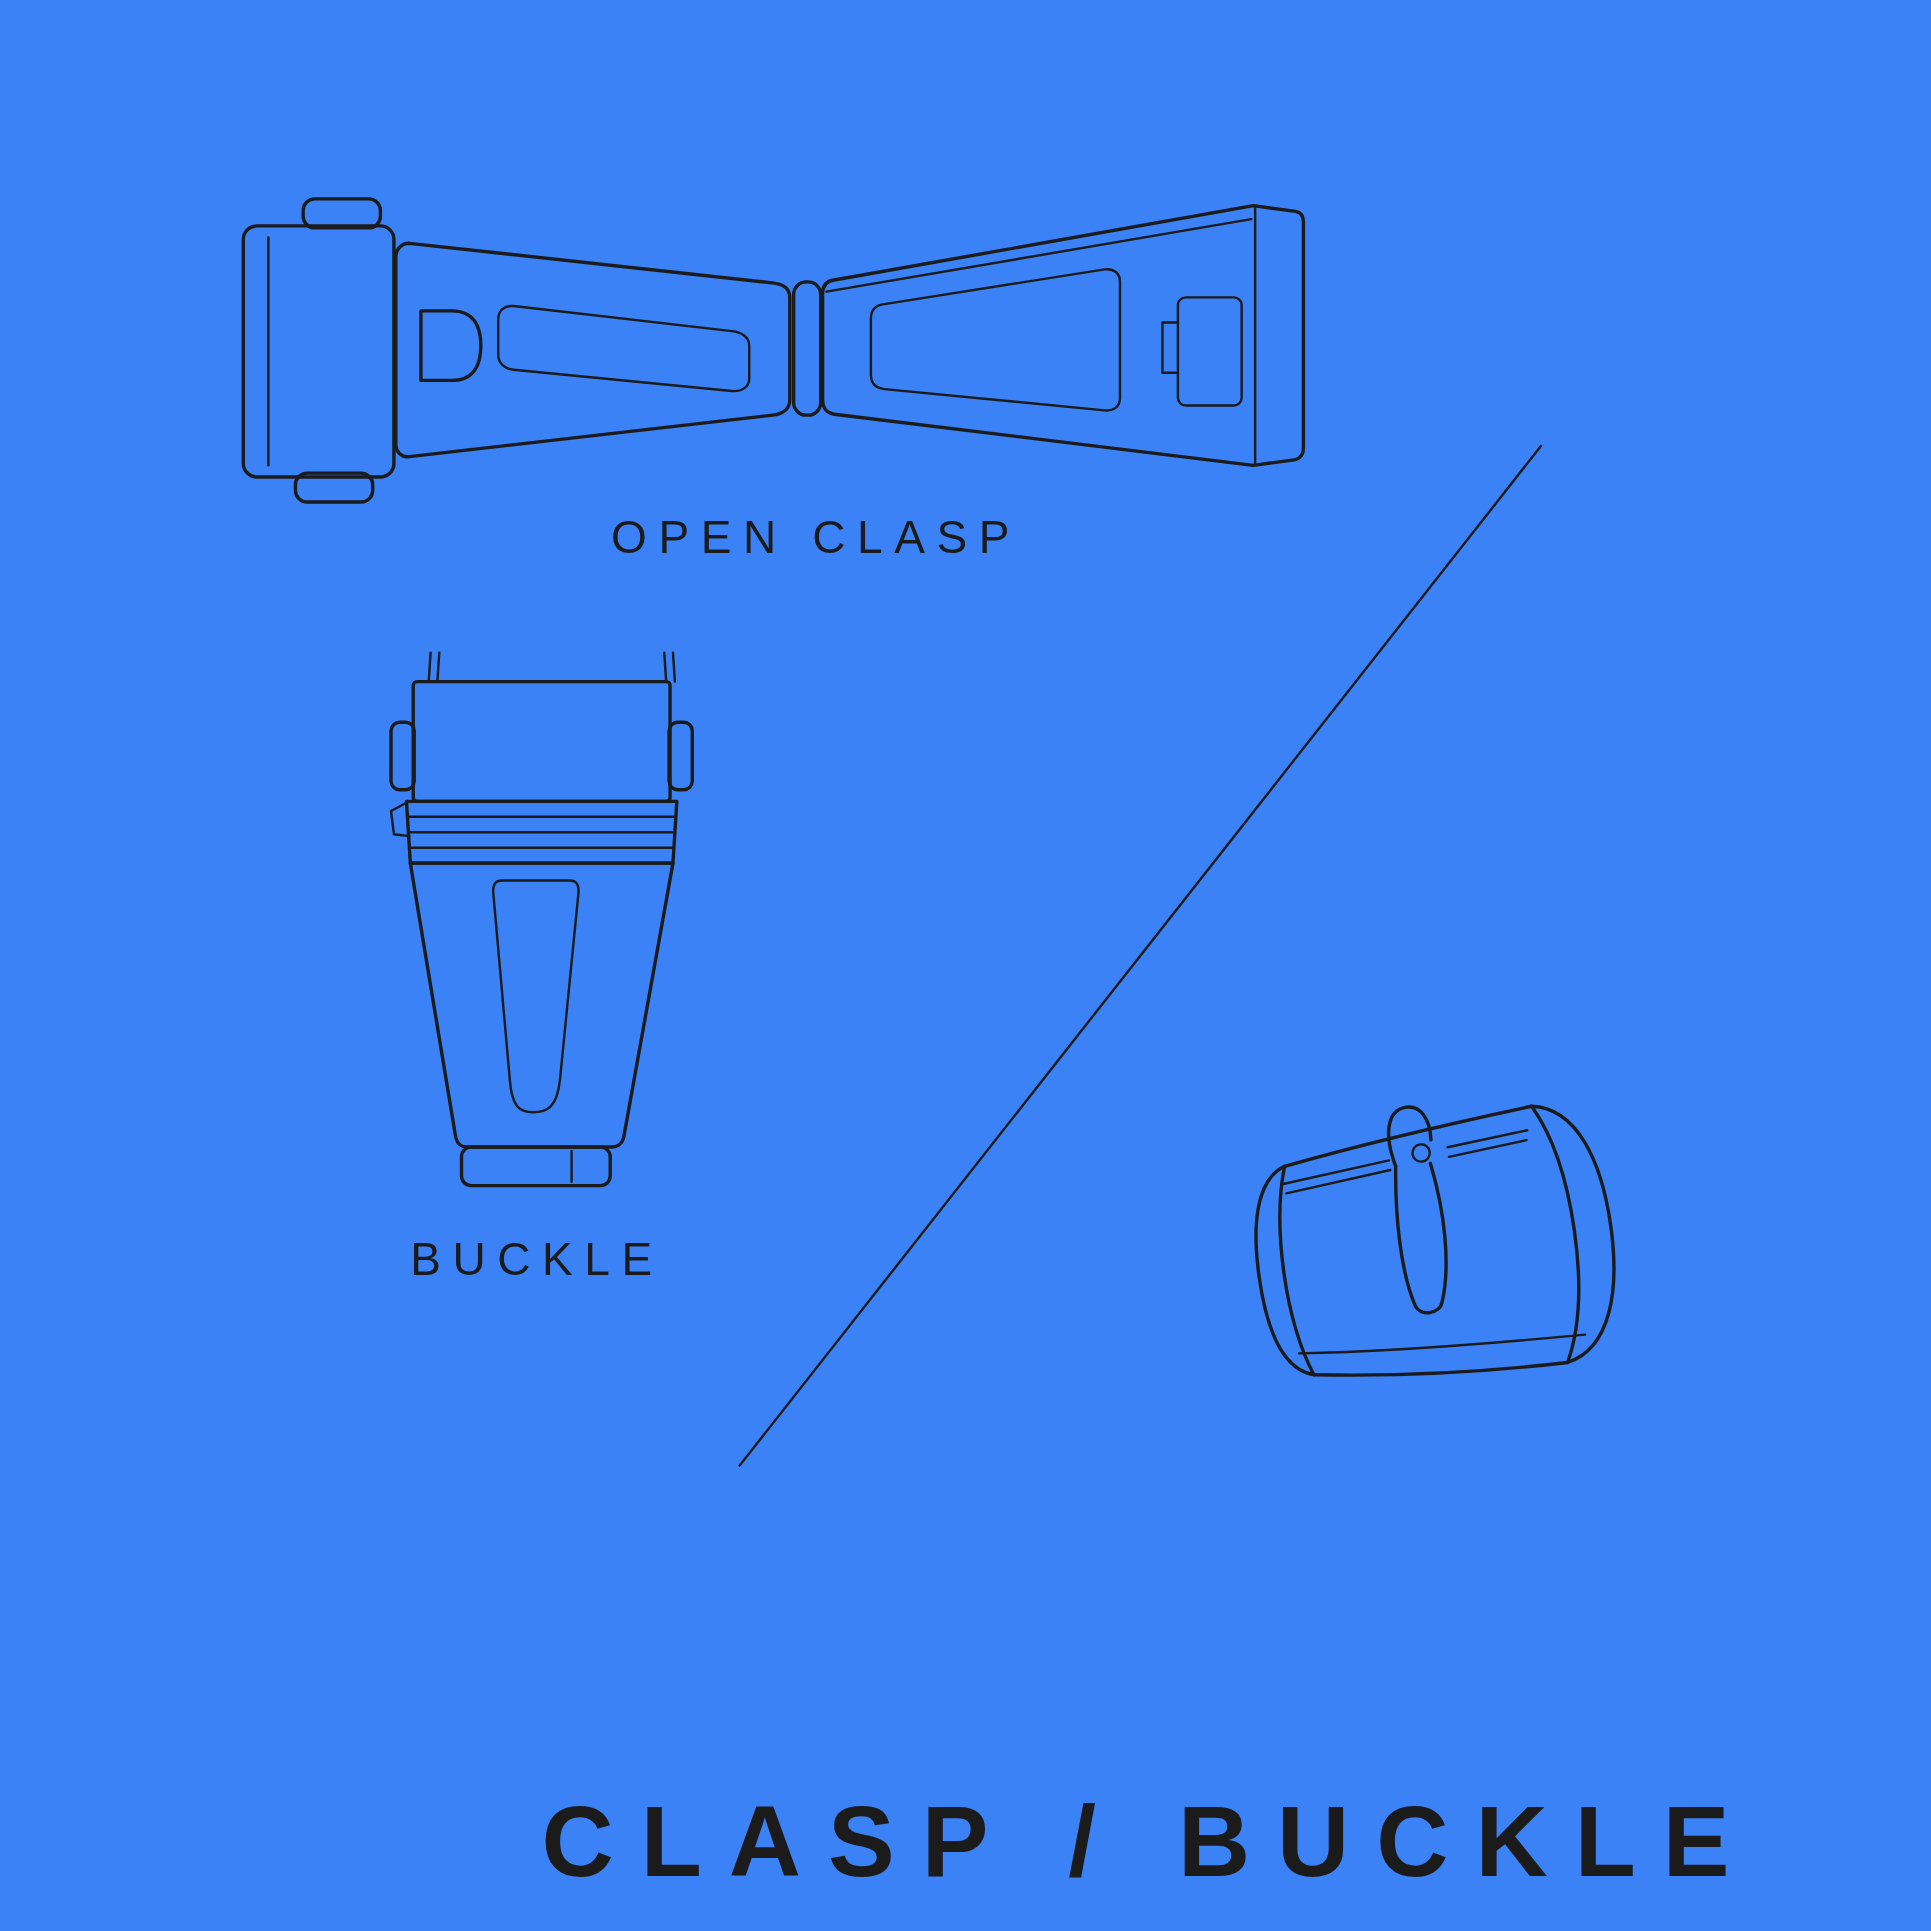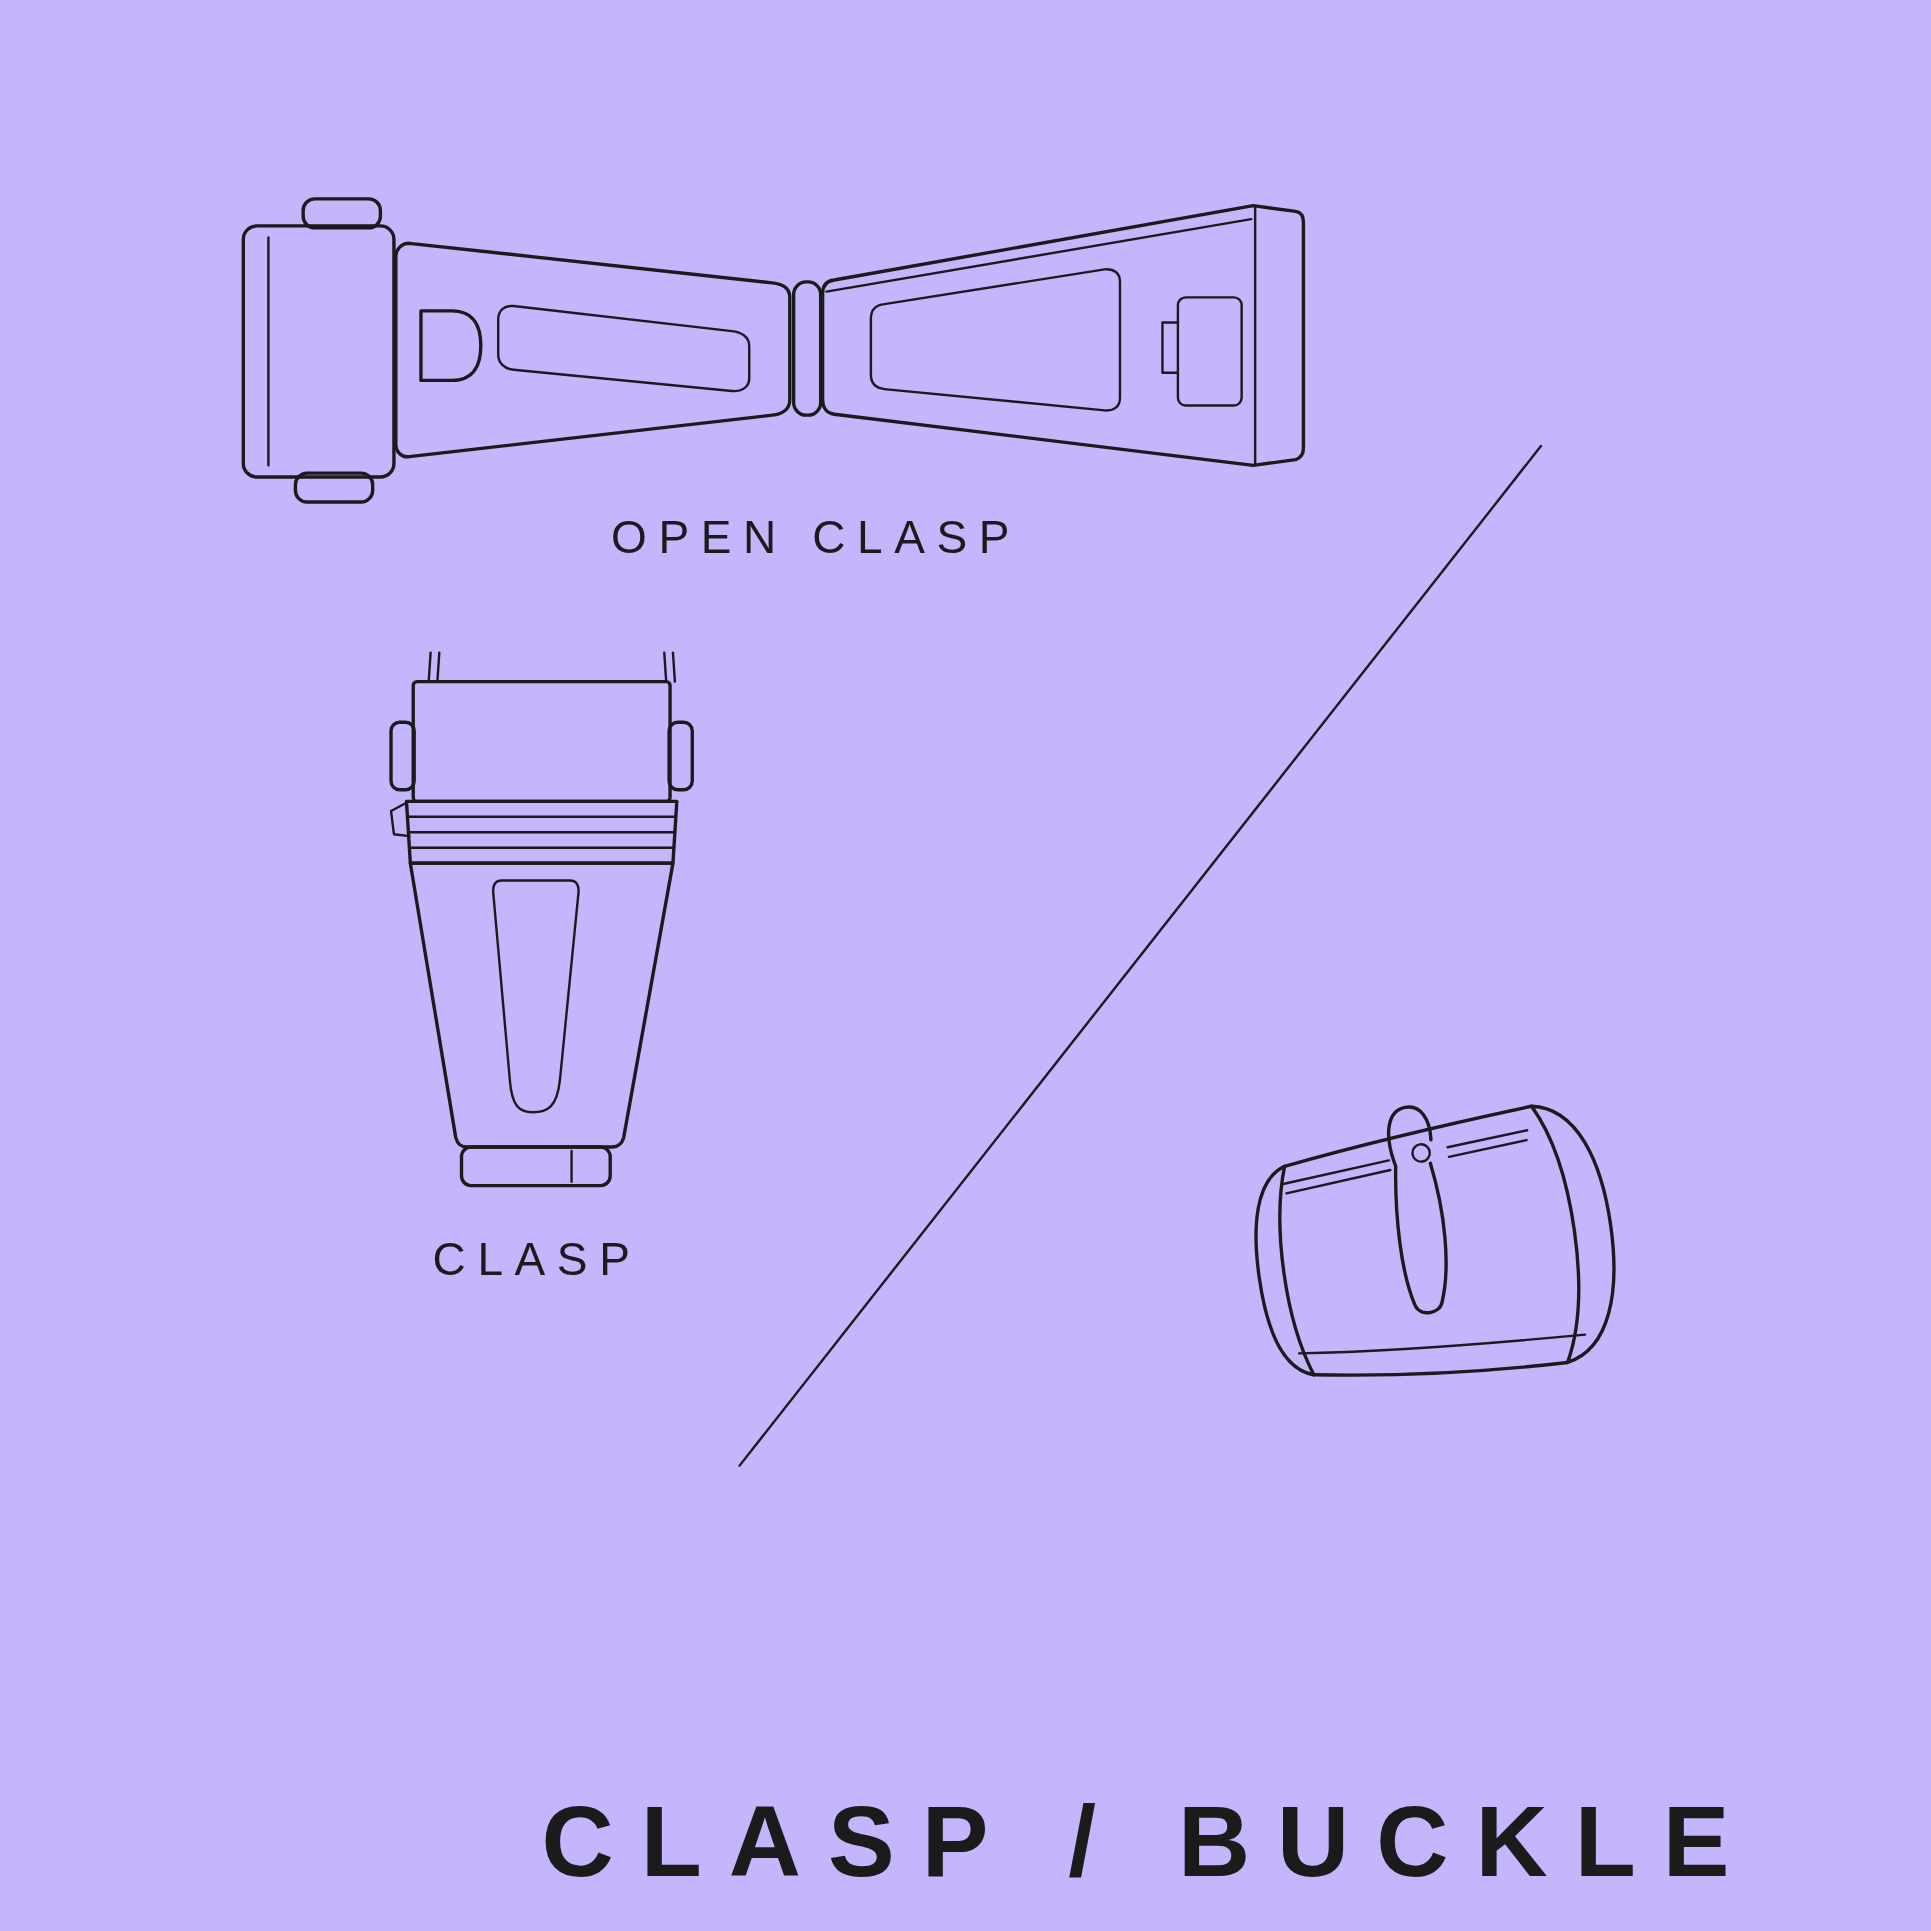--- a/index.html
+++ b/index.html
@@ -4,21 +4,21 @@
 <style>
   html, body {
     margin: 0;
     padding: 0;
     background: #ffffff;
   }
   .canvas {
     position: relative;
     width: 1931px;
     height: 1931px;
-    background: #c4b5fd;
+    background: #3b82f6;
     font-family: "Liberation Sans", sans-serif;
     color: #1b1b1b;
     overflow: hidden;
   }
   svg.diagram {
     position: absolute;
     left: 0;
     top: 0;
     width: 1931px;
     height: 1931px;
@@ -128,18 +128,18 @@
       <path d="M 1514 1202 L 1596 1196" class="thin"></path>
       <circle cx="1486" cy="1194" r="9" class="thin"></circle>
 
       <path d="M 1494 1206 C 1502 1258 1500 1314 1486 1350 C 1482 1362 1462 1362 1458 1350 C 1448 1314 1450 1256 1458 1204"></path>
       <path d="M 1458 1204 C 1450 1168 1458 1146 1476 1145 C 1492 1144 1500 1160 1498 1182"></path>
     </g>
   </svg>
 
   <div class="caption caption-open">OPEN CLASP</div>
 
-  <div class="caption caption-closed">CLASP</div>
+  <div class="caption caption-closed">BUCKLE</div>
 
   <div class="main-title">CLASP / BUCKLE</div>
 
 </div>
 
 
 </body></html>

